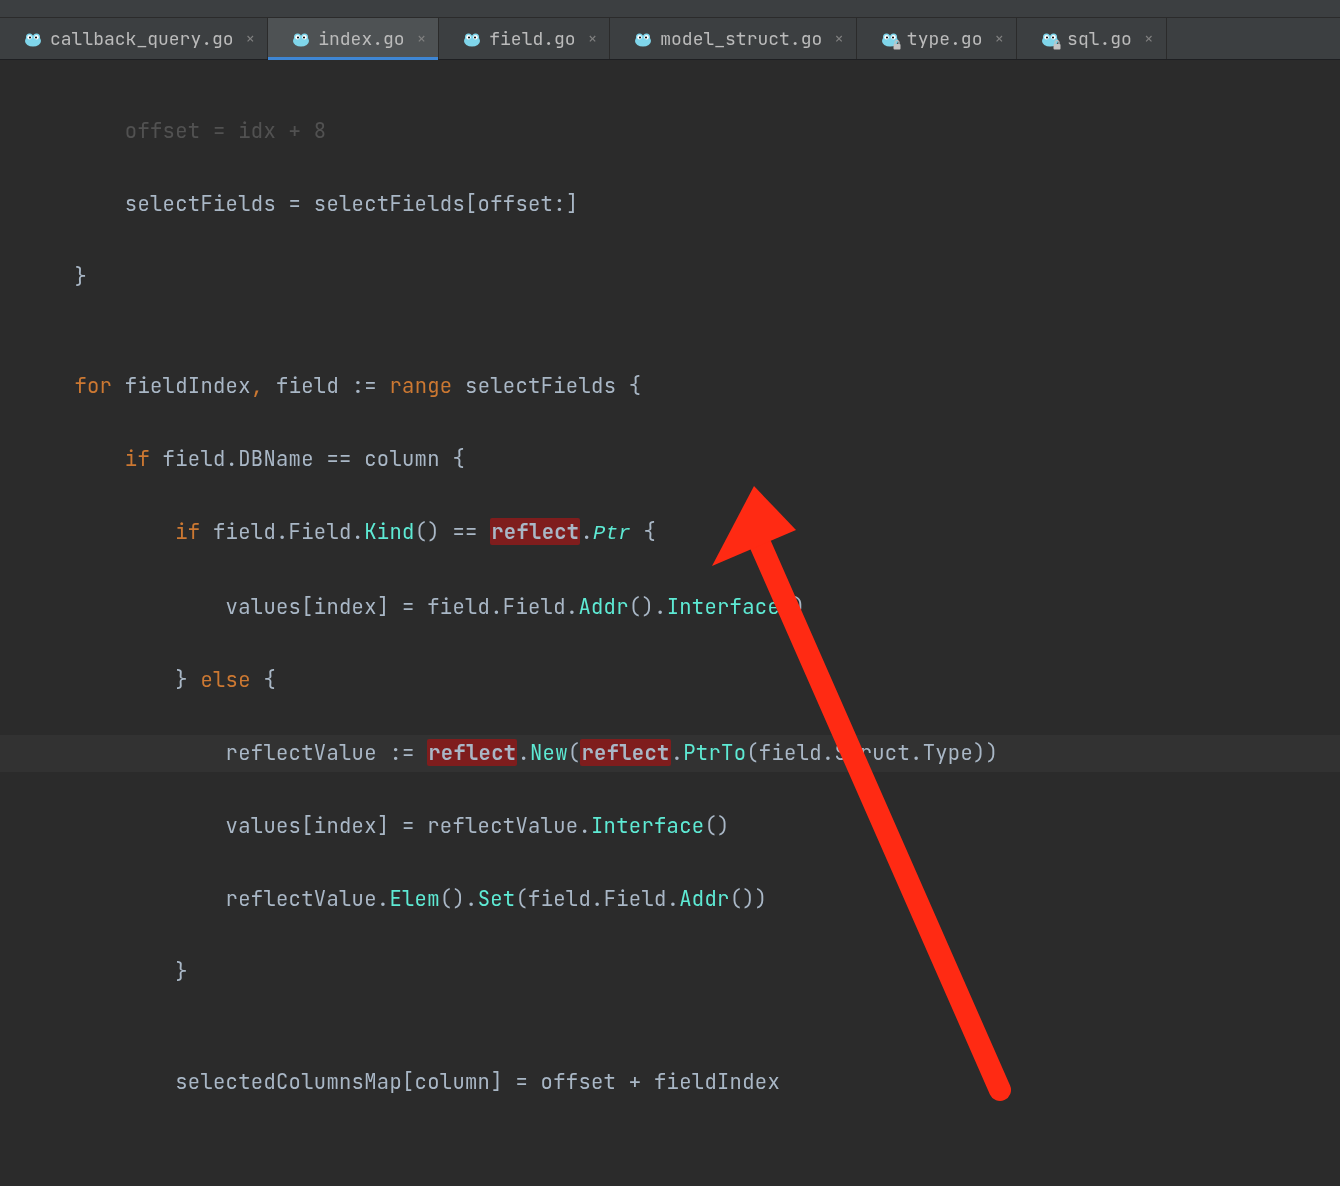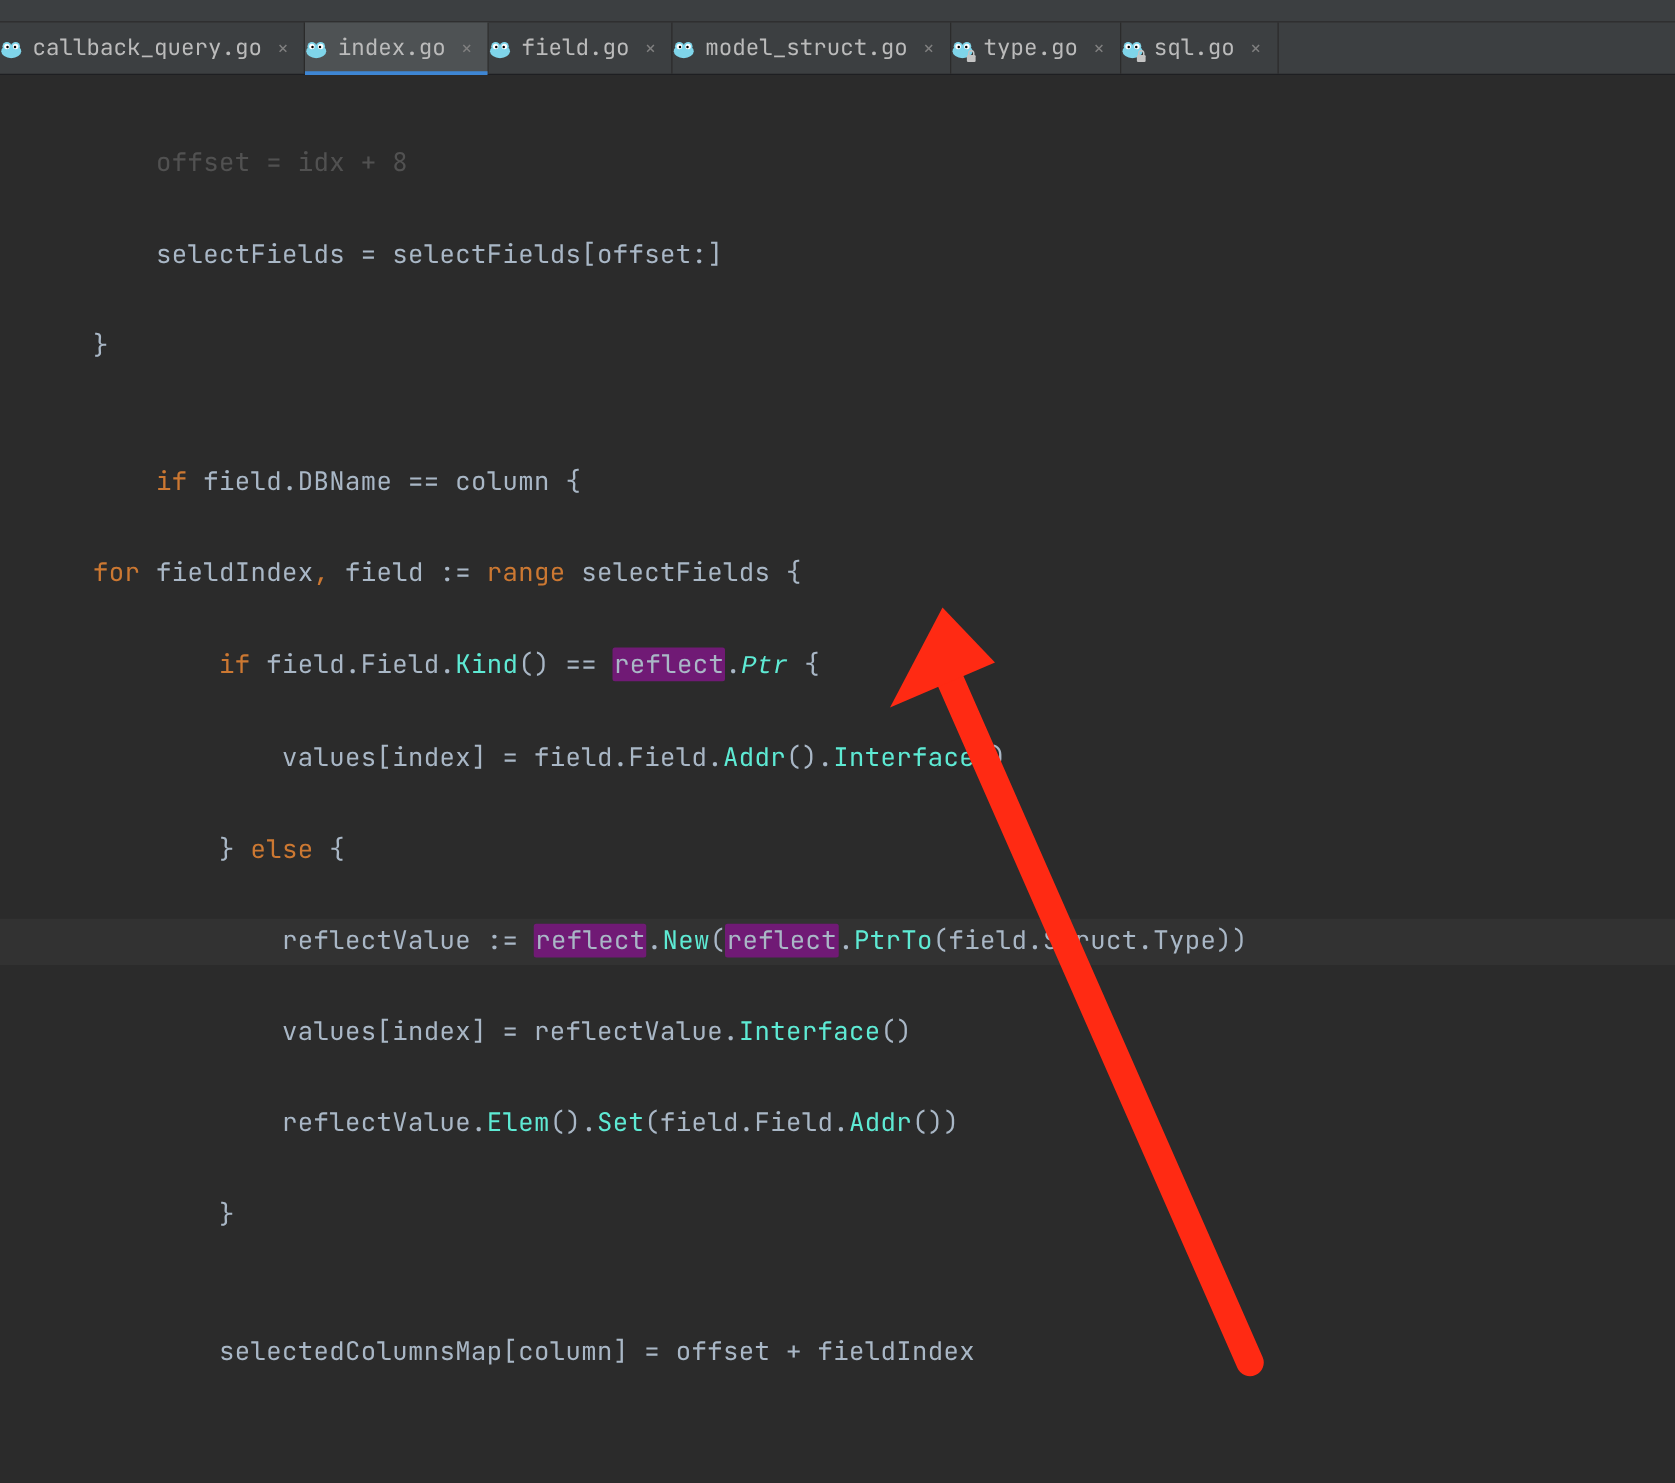--- a/index.html
+++ b/index.html
@@ -21,21 +21,21 @@
   .tab-bar {
     display: flex;
     align-items: stretch;
     background: #3c3f41;
     height: 42px;
     border-bottom: 1px solid #1e1f22;
   }
   .tab {
     display: flex;
     align-items: center;
-    padding: 0 12px 0 0;
+    padding: 0 12px 0 24px;
     gap: 8px;
     color: #bbbbbb;
     font-size: 18px;
     border-right: 1px solid #2b2b2b;
     cursor: pointer;
     position: relative;
   }
   .tab.active {
     background: #4e5254;
   }
@@ -74,21 +74,21 @@
     letter-spacing: 0.3px;
   }
   .line { position: relative; }
   .line.highlighted {
     background: #323232;
     margin-left: -24px;
     padding-left: 24px;
     margin-right: -400px;
   }
   .kw { color: #cc7832; }
-  .hl { background: #701a75; color: #a9b7c6; padding: 0 1px; border-radius: 2px;}
+  .hl { background: #7f1d1d; color: #a9b7c6; padding: 0 1px; border-radius: 2px; font-weight: bold;}
   .it { font-style: italic; font-family: Liberation Mono, monospace; }
   .method { color: #5eead4; }
   .grey { color: #808080; }
   .arrow {
     position: absolute;
     pointer-events: none;
   }
 </style>
 </head>
 <body>
@@ -204,22 +204,22 @@
     <span>sql.go</span>
     <span class="close-x">×</span>
   </div>
 </div>
 
 <div class="editor">
 <div class="line grey" style="opacity:0.45">        offset = idx + 8</div>
 <div class="line">        selectFields = selectFields[offset:]</div>
 <div class="line">    }</div>
 <div class="line"></div>
+<div class="line"><span>    </span><span class="kw">for</span><span> fieldIndex</span><span class="kw">,</span><span> field := </span><span class="kw">range</span><span> selectFields {</span></div>
 <div class="line"><span>        </span><span class="kw">if</span><span> field.DBName == column {</span></div>
-<div class="line"><span>    </span><span class="kw">for</span><span> fieldIndex</span><span class="kw">,</span><span> field := </span><span class="kw">range</span><span> selectFields {</span></div>
 <div class="line"><span>            </span><span class="kw">if</span><span> field.Field.</span><span class="method">Kind</span><span>() == </span><span class="hl">reflect</span><span>.</span><span class="method it">Ptr</span><span> {</span></div>
 <div class="line"><span>                values[index] = field.Field.</span><span class="method">Addr</span><span>().</span><span class="method">Interface</span><span>()</span></div>
 <div class="line"><span>            } </span><span class="kw">else</span><span> {</span></div>
 <div class="line highlighted"><span>                reflectValue := </span><span class="hl">reflect</span><span>.</span><span class="method">New</span><span>(</span><span class="hl">reflect</span><span>.</span><span class="method">PtrTo</span><span>(field.Struct.Type))</span></div>
 <div class="line"><span>                values[index] = reflectValue.</span><span class="method">Interface</span><span>()</span></div>
 <div class="line"><span>                reflectValue.</span><span class="method">Elem</span><span>().</span><span class="method">Set</span><span>(field.Field.</span><span class="method">Addr</span><span>())</span></div>
 <div class="line">            }</div>
 <div class="line"></div>
 <div class="line">            selectedColumnsMap[column] = offset + fieldIndex</div>
 <div class="line"></div>

